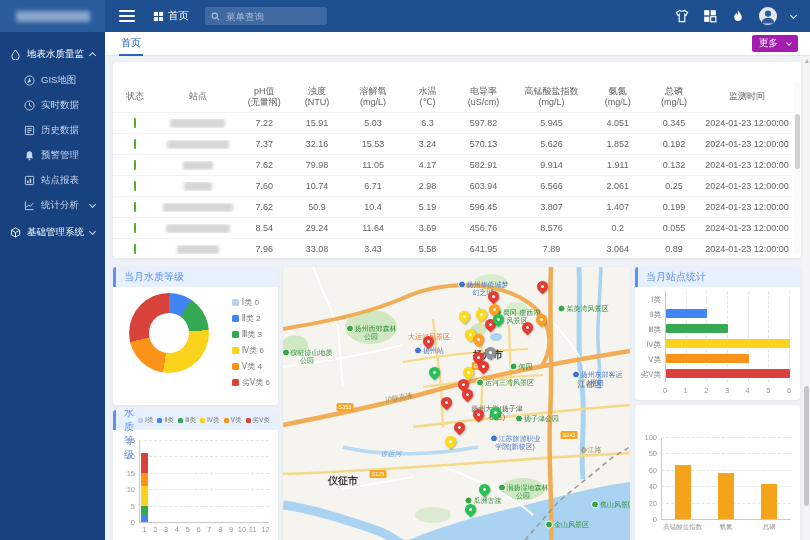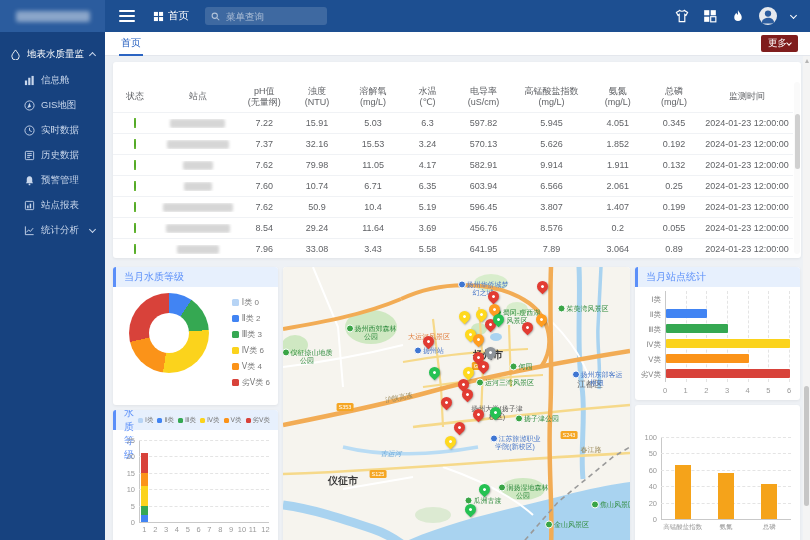--- a/index.html
+++ b/index.html
@@ -31,22 +31,22 @@
   .sgroup .chev{border-color:#c9d7ec;}
   .sitem{display:flex;align-items:center;gap:6px;padding:0 10px 0 24px;height:25px;color:#c9d7ec;font-size:9.5px;cursor:pointer;}
   .sitem svg,.sgroup svg{flex:0 0 auto;color:#c9d7ec;}
   .sgroup svg{color:#fff;}
   .sg-label{flex:1;white-space:nowrap;overflow:hidden;}
 
   
   .main{position:absolute;left:105px;top:32px;right:0;bottom:0;}
   .tabbar{position:absolute;left:0;top:0;right:0;height:24px;background:#fff;border-bottom:1px solid #e4e7ed;display:flex;align-items:center;}
   .tab{margin-left:14px;height:24px;display:flex;align-items:center;font-size:10px;color:#2b64c2;border-bottom:2px solid #2b64c2;padding:0 2px;cursor:pointer;}
-  .more-btn{position:absolute;right:12px;top:3px;height:17px;background:#7f1d1d;color:#fff;border:none;border-radius:2px;
-            font-size:9.5px;display:flex;align-items:center;gap:0;padding:0 7px;cursor:pointer;font-family:inherit;}
+  .more-btn{position:absolute;right:12px;top:3px;height:17px;background:#a21caf;color:#fff;border:none;border-radius:2px;
+            font-size:9.5px;display:flex;align-items:center;gap:9px;padding:0 7px;cursor:pointer;font-family:inherit;}
   .more-btn .chev{width:4px;height:4px;}
 
   .card{position:absolute;background:#fff;border-radius:3px;box-shadow:0 1px 3px rgba(0,0,0,.06);overflow:hidden;}
   .ptitle{height:20px;background:#e7f0fd;border-left:3px solid #5b8ff9;display:flex;align-items:center;
           padding:0 8px;font-size:10px;color:#5b8ff9;}
   .ptitle .corner{margin-left:auto;color:#9a9a9a;font-size:8.5px;cursor:pointer;}
 
   
   .tbl{position:absolute;left:0;top:20px;right:8px;bottom:0;font-size:9px;}
   .thead{display:flex;height:30px;align-items:center;color:#606266;}
@@ -157,29 +157,20 @@
   <div class="side" id="sidebar">
       <div class="sgroup">
        <svg width="11" height="11" viewBox="0 0 12 12" fill="currentColor" stroke-width="1">
           <path d="M6 1 C8 4 10 5.8 10 8 A4 4 0 0 1 2 8 C2 5.8 4 4 6 1 Z" fill="none" stroke="currentColor"></path>
         </svg>
        <span class="sg-label">地表水质量监测系统</span>
        <span class="chev up"></span>
      </div>
       <div class="sitem">
          <svg width="11" height="11" viewBox="0 0 12 12" fill="currentColor" stroke-width="1">
-          <rect x="1" y="6" width="2.4" height="5"></rect>
-          <rect x="4.6" y="3" width="2.4" height="8"></rect>
-          <rect x="8.2" y="1" width="2.4" height="10"></rect>
-        </svg>
-         <span class="sg-label">信息舱</span>
-
-       </div>
-      <div class="sitem">
-         <svg width="11" height="11" viewBox="0 0 12 12" fill="currentColor" stroke-width="1">
           <circle cx="6" cy="6" r="5" fill="none" stroke="currentColor"></circle>
           <path d="M6 3 L7.6 7.4 L3.6 8.6 Z"></path>
         </svg>
          <span class="sg-label">GIS地图</span>
 
        </div>
       <div class="sitem">
          <svg width="11" height="11" viewBox="0 0 12 12" fill="currentColor" stroke-width="1">
           <circle cx="6" cy="6" r="5" fill="none" stroke="currentColor"></circle>
           <path d="M6 3 L6 6 L8.4 7.2" stroke="currentColor" fill="none"></path>
@@ -213,20 +204,27 @@
 
        </div>
       <div class="sitem">
          <svg width="11" height="11" viewBox="0 0 12 12" fill="currentColor" stroke-width="1">
           <path d="M1.5 10.5 L1.5 1.5 M1.5 10.5 L10.5 10.5" stroke="currentColor" fill="none"></path>
           <path d="M2.6 8 L5 5.4 L7 7 L10 3.4" stroke="currentColor" fill="none"></path>
         </svg>
          <span class="sg-label">统计分析</span>
          <span class="chev" style="border-color:#c9d7ec"></span>
        </div>
+      <div class="sgroup">
+       <svg width="11" height="11" viewBox="0 0 12 12" fill="currentColor" stroke-width="1">
+          <path d="M6 1 L10.5 3.5 L10.5 8.5 L6 11 L1.5 8.5 L1.5 3.5 Z M1.5 3.5 L6 6 L10.5 3.5 M6 6 L6 11" fill="none" stroke="currentColor"></path>
+        </svg>
+       <span class="sg-label">基础管理系统</span>
+       <span class="chev "></span>
+     </div>
     </div>
 
   <div class="main">
     <div class="tabbar">
       <div class="tab">
         <span>首页</span>
       </div>
       <button class="more-btn">
         <span>更多</span>
         <span class="chev"></span>
@@ -294,21 +292,21 @@
             <div class="c" style="width:13.5%">2024-01-23 12:00:00</div>
           </div>
           <div class="trow">
             <div class="c" style="width:6.5%"><span class="dot"></span></div>
             <div class="c" style="width:12%">
               <div class="name-blur" style="width:28px"></div>
             </div>
             <div class="c" style="width:7.5%">7.60</div>
             <div class="c" style="width:8%">10.74</div>
             <div class="c" style="width:8.5%">6.71</div>
-            <div class="c" style="width:7.5%">6.35</div>
+            <div class="c" style="width:7.5%">2.98</div>
             <div class="c" style="width:9%">603.94</div>
             <div class="c" style="width:11%">6.566</div>
             <div class="c" style="width:8.5%">2.061</div>
             <div class="c" style="width:8%">0.25</div>
             <div class="c" style="width:13.5%">2024-01-23 12:00:00</div>
           </div>
           <div class="trow">
             <div class="c" style="width:6.5%"><span class="dot"></span></div>
             <div class="c" style="width:12%">
               <div class="name-blur" style="width:70px"></div>

